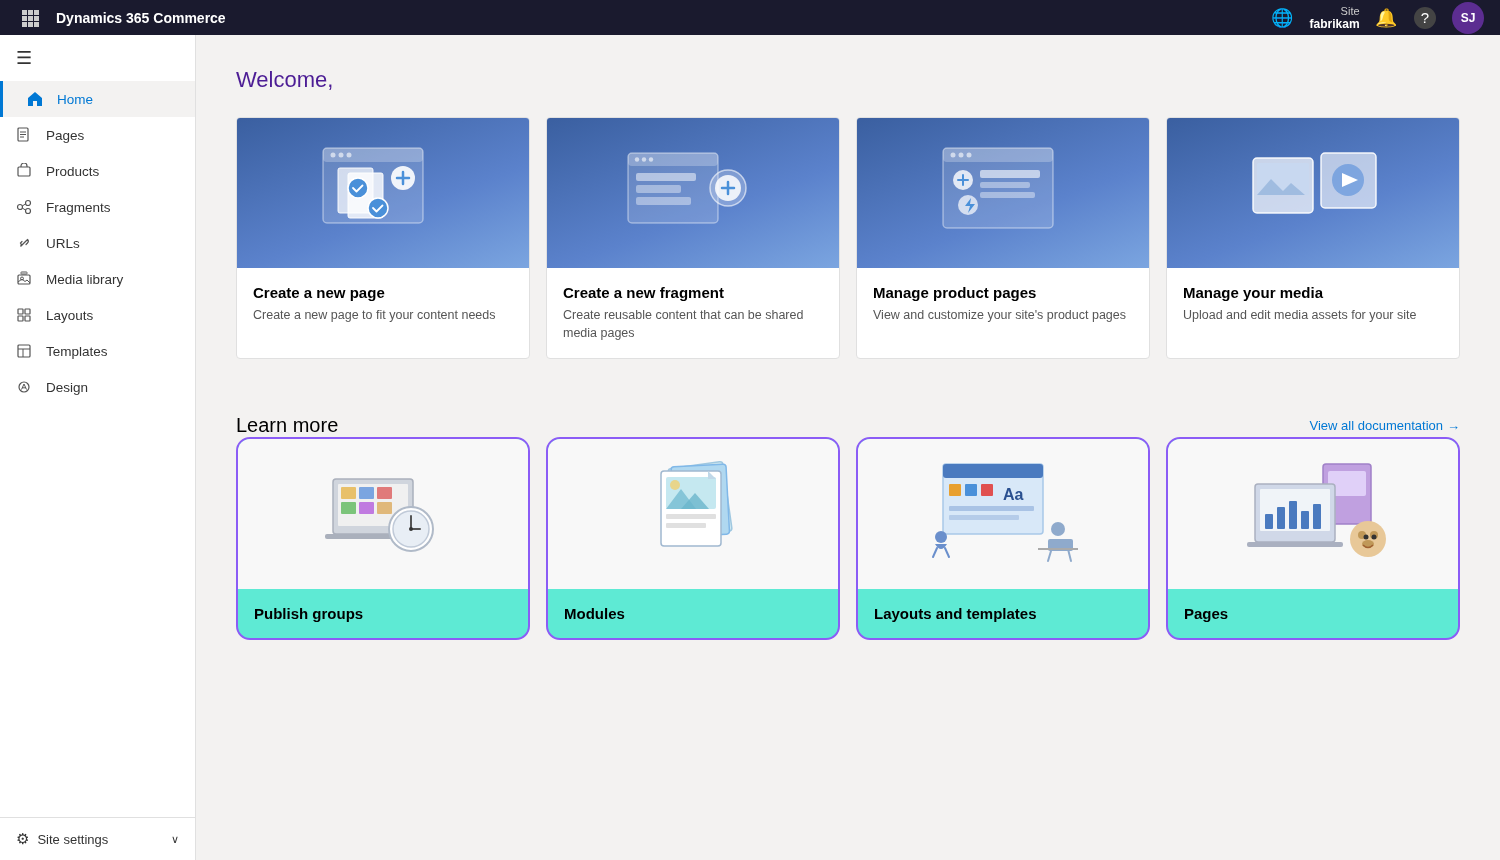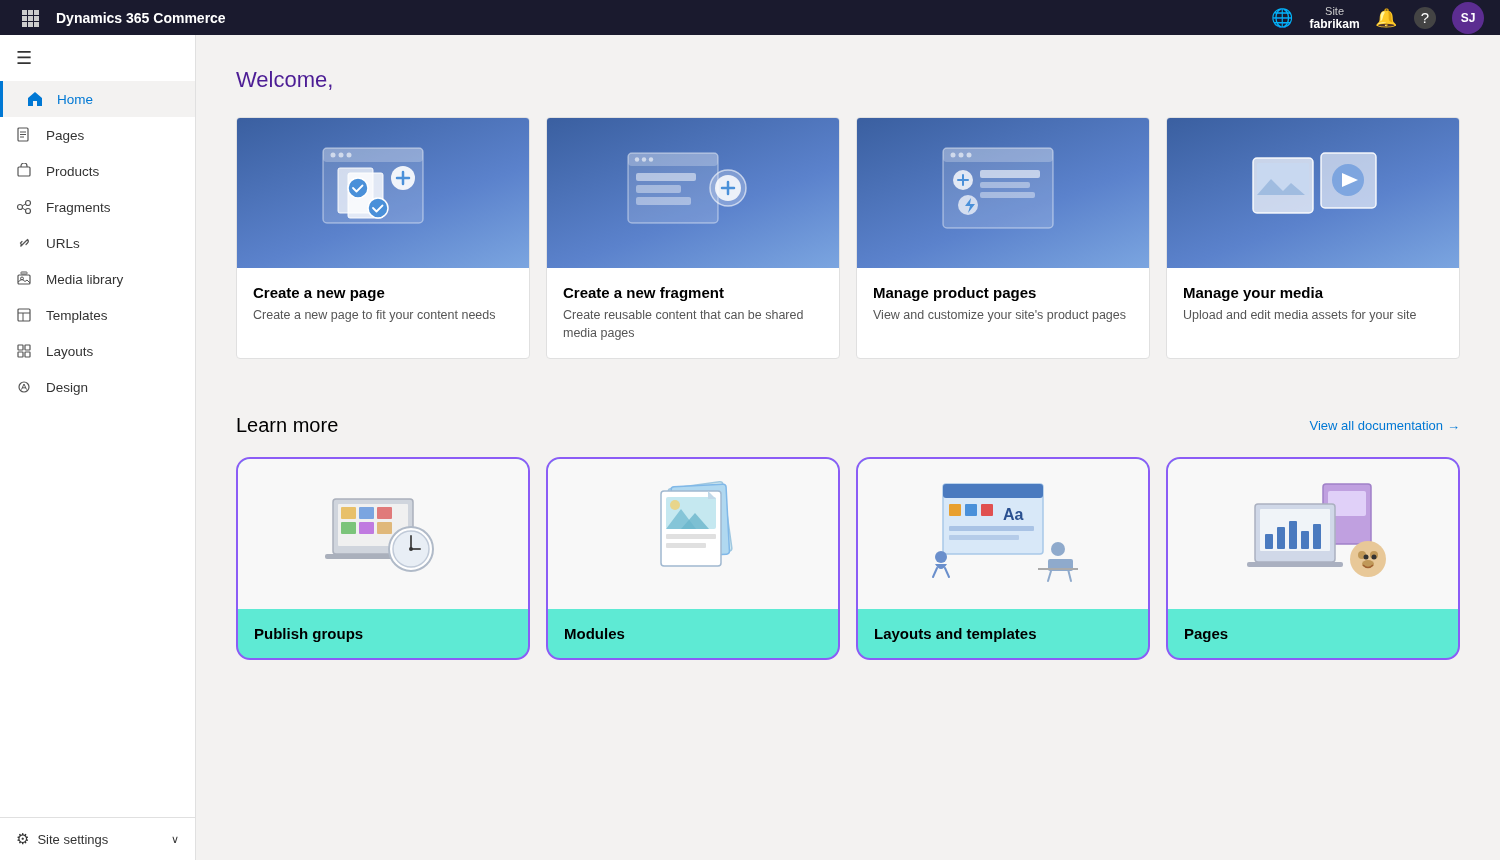--- a/index.html
+++ b/index.html
@@ -32,21 +32,21 @@
       flex: 1;
     }
     .topnav-right {
       display: flex;
       align-items: center;
       gap: 16px;
     }
     .topnav-site {
       display: flex;
       flex-direction: column;
-      align-items: center;
+      align-items: flex-end;
     }
     .topnav-site-label {
       color: #ccc;
       font-size: 11px;
     }
     .topnav-site-name {
       color: #fff;
       font-size: 12px;
       font-weight: 600;
     }
@@ -181,21 +181,20 @@
       font-size: 12.5px;
       color: #555;
       line-height: 1.4;
     }
 
     
     .learn-header {
       display: flex;
       align-items: center;
       justify-content: space-between;
-      margin-bottom: 20px;
     }
     .learn-title {
       font-size: 20px;
       font-weight: 400;
       color: #000;
     }
     .view-all-link {
       font-size: 13px;
       color: #0078d4;
       text-decoration: none;
@@ -338,38 +337,38 @@
             <path d="M2 11l4-3 3 2.5 2-1.5 3 3" stroke="#555" stroke-width="1" fill="none"></path>
             <rect x="5" y="1" width="6" height="2" rx="0.5" stroke="#555" stroke-width="1" fill="none"></rect>
           </svg>
         </span>
         <span>Media library</span>
       </div>
 
       <div class="sidebar-item">
         <span class="icon">
           <svg width="16" height="16" viewBox="0 0 16 16" fill="none">
-            <rect x="2" y="2" width="12" height="12" rx="1" stroke="#555" stroke-width="1.2" fill="none"></rect>
-            <line x1="2" y1="6" x2="14" y2="6" stroke="#555" stroke-width="1"></line>
-            <line x1="7" y1="6" x2="7" y2="14" stroke="#555" stroke-width="1"></line>
-          </svg>
-        </span>
-        <span>Templates</span>
-      </div>
-
-      <div class="sidebar-item">
-        <span class="icon">
-          <svg width="16" height="16" viewBox="0 0 16 16" fill="none">
             <rect x="2" y="2" width="5" height="5" rx="0.5" stroke="#555" stroke-width="1.2" fill="none"></rect>
             <rect x="9" y="2" width="5" height="5" rx="0.5" stroke="#555" stroke-width="1.2" fill="none"></rect>
             <rect x="2" y="9" width="5" height="5" rx="0.5" stroke="#555" stroke-width="1.2" fill="none"></rect>
             <rect x="9" y="9" width="5" height="5" rx="0.5" stroke="#555" stroke-width="1.2" fill="none"></rect>
           </svg>
         </span>
         <span>Layouts</span>
+      </div>
+
+      <div class="sidebar-item">
+        <span class="icon">
+          <svg width="16" height="16" viewBox="0 0 16 16" fill="none">
+            <rect x="2" y="2" width="12" height="12" rx="1" stroke="#555" stroke-width="1.2" fill="none"></rect>
+            <line x1="2" y1="6" x2="14" y2="6" stroke="#555" stroke-width="1"></line>
+            <line x1="7" y1="6" x2="7" y2="14" stroke="#555" stroke-width="1"></line>
+          </svg>
+        </span>
+        <span>Templates</span>
       </div>
 
       <div class="sidebar-item">
         <span class="icon">
           <svg width="16" height="16" viewBox="0 0 16 16" fill="none">
             <circle cx="8" cy="8" r="5" stroke="#555" stroke-width="1.2" fill="none"></circle>
             <path d="M5.5 10.5L8 5l2.5 5.5" stroke="#555" stroke-width="1" fill="none"></path>
             <line x1="6.2" y1="8.8" x2="9.8" y2="8.8" stroke="#555" stroke-width="1"></line>
           </svg>
         </span>

